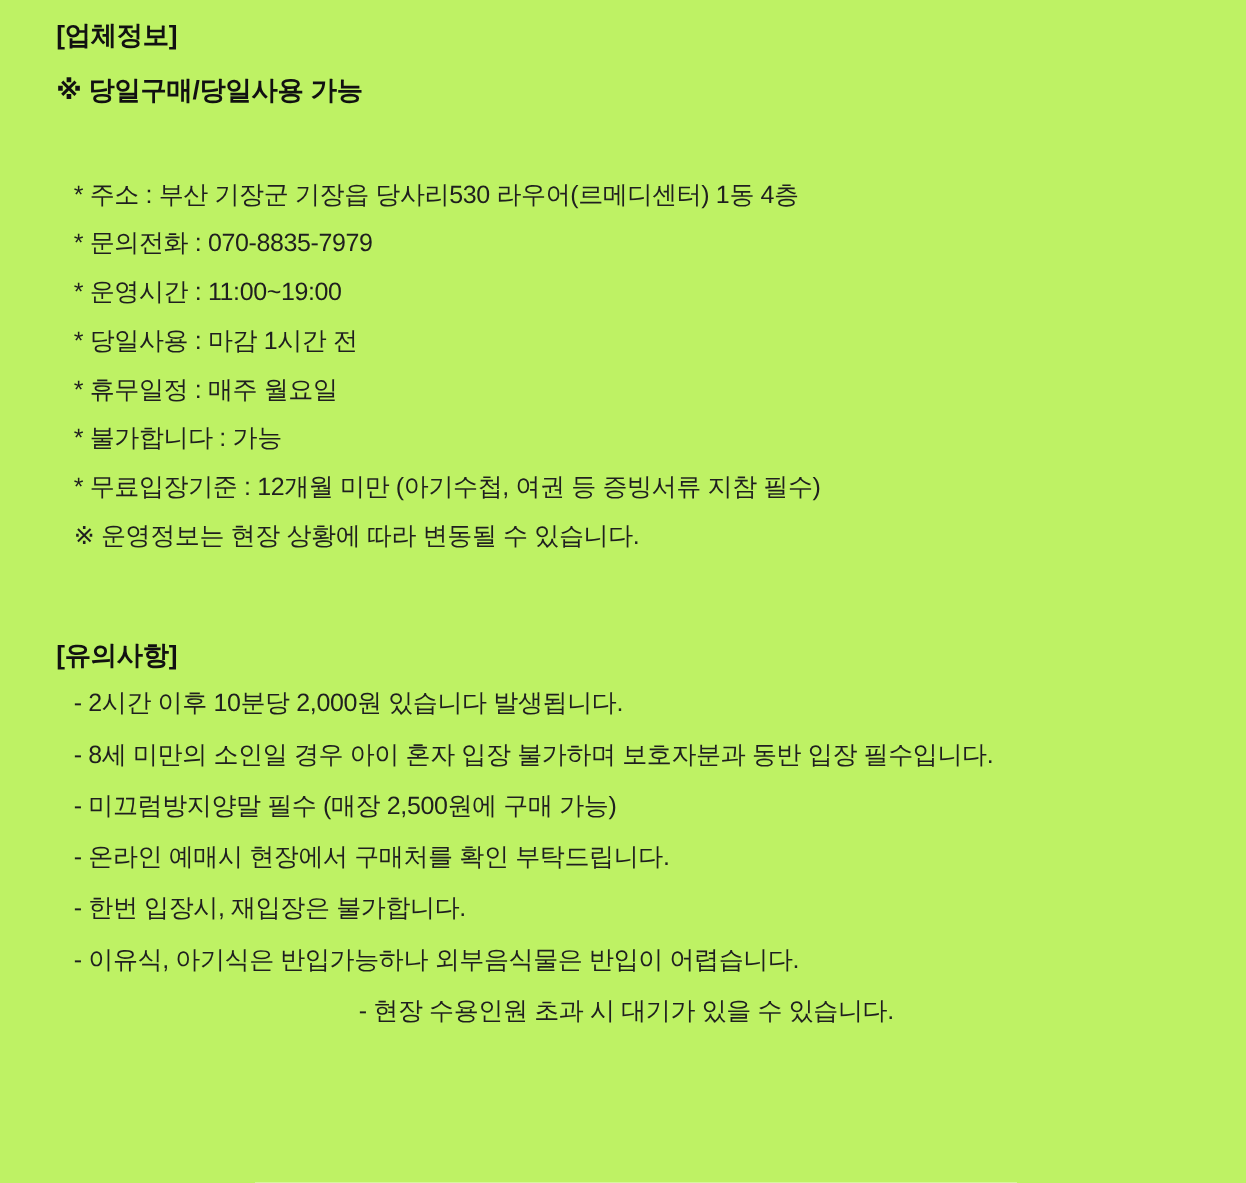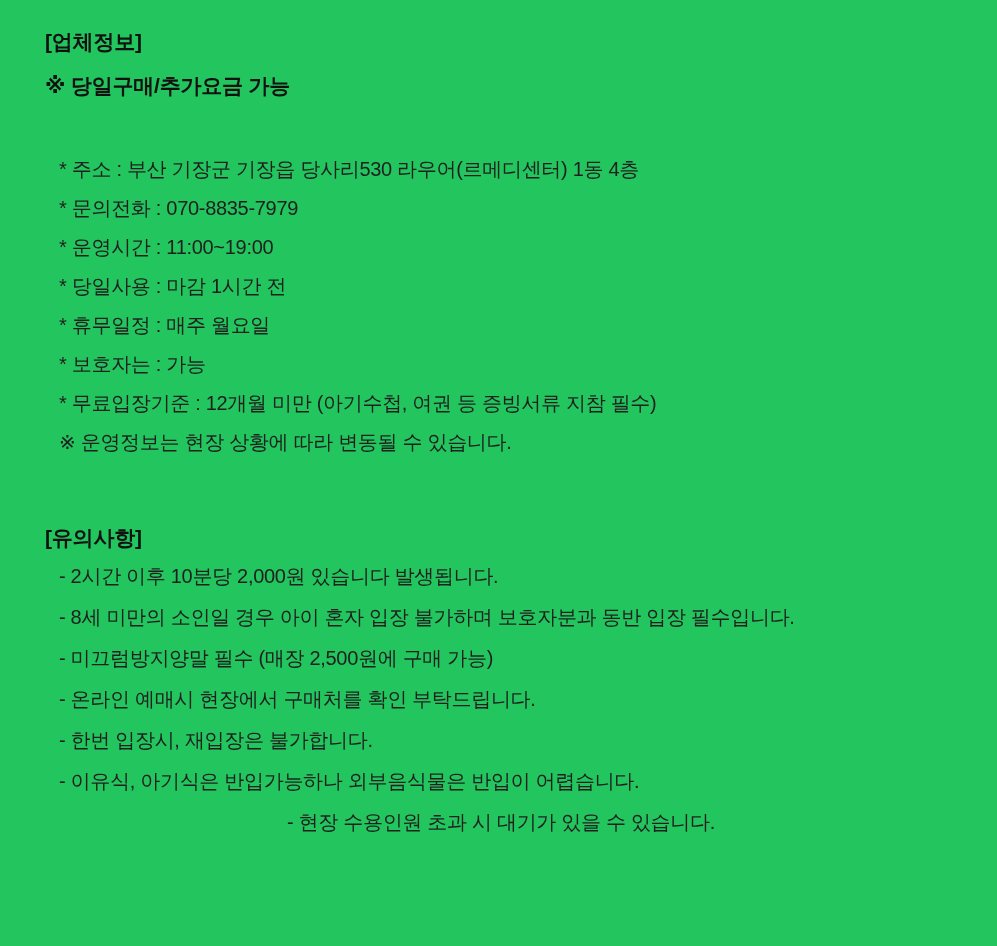--- a/index.html
+++ b/index.html
@@ -12,22 +12,22 @@
     width: 997px;
     height: 946px;
     font-family: "Liberation Sans", "DejaVu Sans", sans-serif;
     color: #1a1a1a;
     overflow: hidden;
   }
   .page {
     box-sizing: border-box;
     width: 997px;
     height: 946px;
-    padding: 28px 40px 0 45px;
-    background: #22c55e;
+    padding: 15px 40px 0 45px;
+    background: #bef264;
   }
   .section-heading {
     font-size: 21px;
     font-weight: bold;
     color: #111111;
     letter-spacing: -0.2px;
     margin: 0 0 16px 0;
     line-height: 1.35;
   }
   .notice-bold {
@@ -80,31 +80,31 @@
     line-height: 1.35;
   }
 </style>
 </head>
 <body>
 
 <div class="page">
 
   <h2 class="section-heading">[업체정보]</h2>
 
-  <p class="notice-bold">※ 당일구매/추가요금 가능</p>
+  <p class="notice-bold">※ 당일구매/당일사용 가능</p>
 
   <div class="spacer-lg"></div>
 
   <div class="list-block">
     <p class="info-line">* 주소 : 부산 기장군 기장읍 당사리530 라우어(르메디센터) 1동 4층</p>
     <p class="info-line">* 문의전화 : 070-8835-7979</p>
     <p class="info-line">* 운영시간 : 11:00~19:00</p>
     <p class="info-line">* 당일사용 : 마감 1시간 전</p>
     <p class="info-line">* 휴무일정 : 매주 월요일</p>
-    <p class="info-line">* 보호자는 : 가능</p>
+    <p class="info-line">* 불가합니다 : 가능</p>
     <p class="info-line">* 무료입장기준 : 12개월 미만 (아기수첩, 여권 등 증빙서류 지참 필수)</p>
     <p class="info-line">※ 운영정보는 현장 상황에 따라 변동될 수 있습니다.</p>
   </div>
 
   <div class="spacer-xl"></div>
 
   <h2 class="heading-2">[유의사항]</h2>
 
   <div class="list-block">
     <p class="notice-line">- 2시간 이후 10분당 2,000원 있습니다 발생됩니다.</p>

